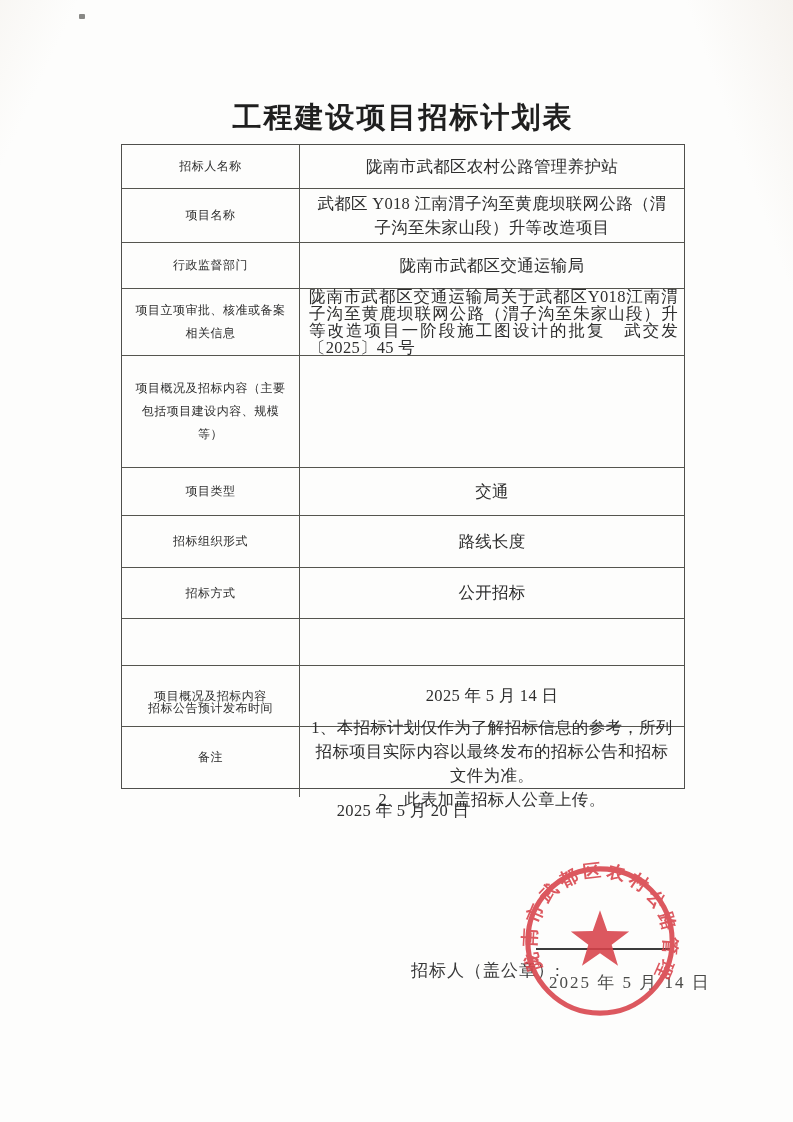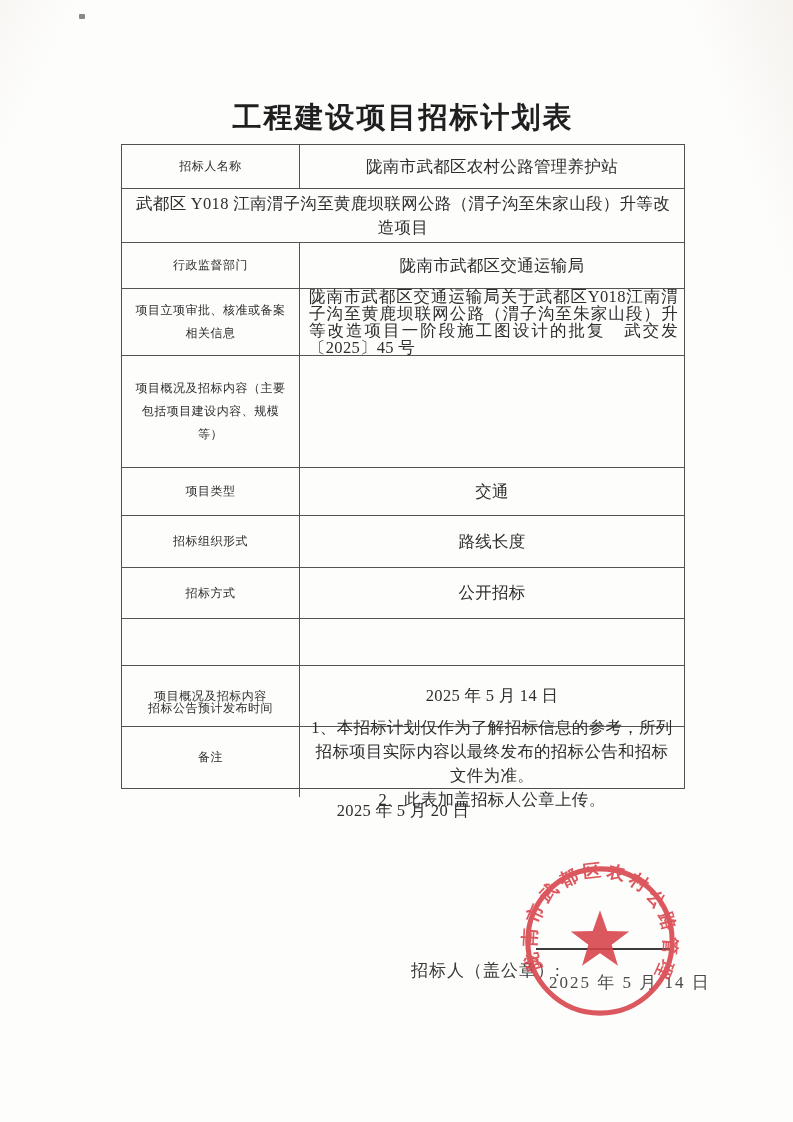--- a/index.html
+++ b/index.html
@@ -77,20 +77,21 @@
   <div class="speck"></div>
 
   <div class="title">工程建设项目招标计划表</div>
 
   <div class="btable" id="table-rows">
       <div class="trow">
         <div class="tlabel">招标人名称</div>
         <div class="tvalue">陇南市武都区农村公路管理养护站</div>
       </div>
       <div class="trow">
+        <div class="tlabel">项目名称</div>
         <div class="tvalue">武都区 Y018 江南渭子沟至黄鹿坝联网公路（渭子沟至朱家山段）升等改造项目</div>
       </div>
       <div class="trow">
         <div class="tlabel">行政监督部门</div>
         <div class="tvalue">陇南市武都区交通运输局</div>
       </div>
       <div class="trow">
         <div class="tlabel">项目立项审批、核准或备案相关信息</div>
         <div class="tvalue">陇南市武都区交通运输局关于武都区Y018江南渭子沟至黄鹿坝联网公路（渭子沟至朱家山段）升等改造项目一阶段施工图设计的批复　武交发〔2025〕45 号</div>
       </div>

